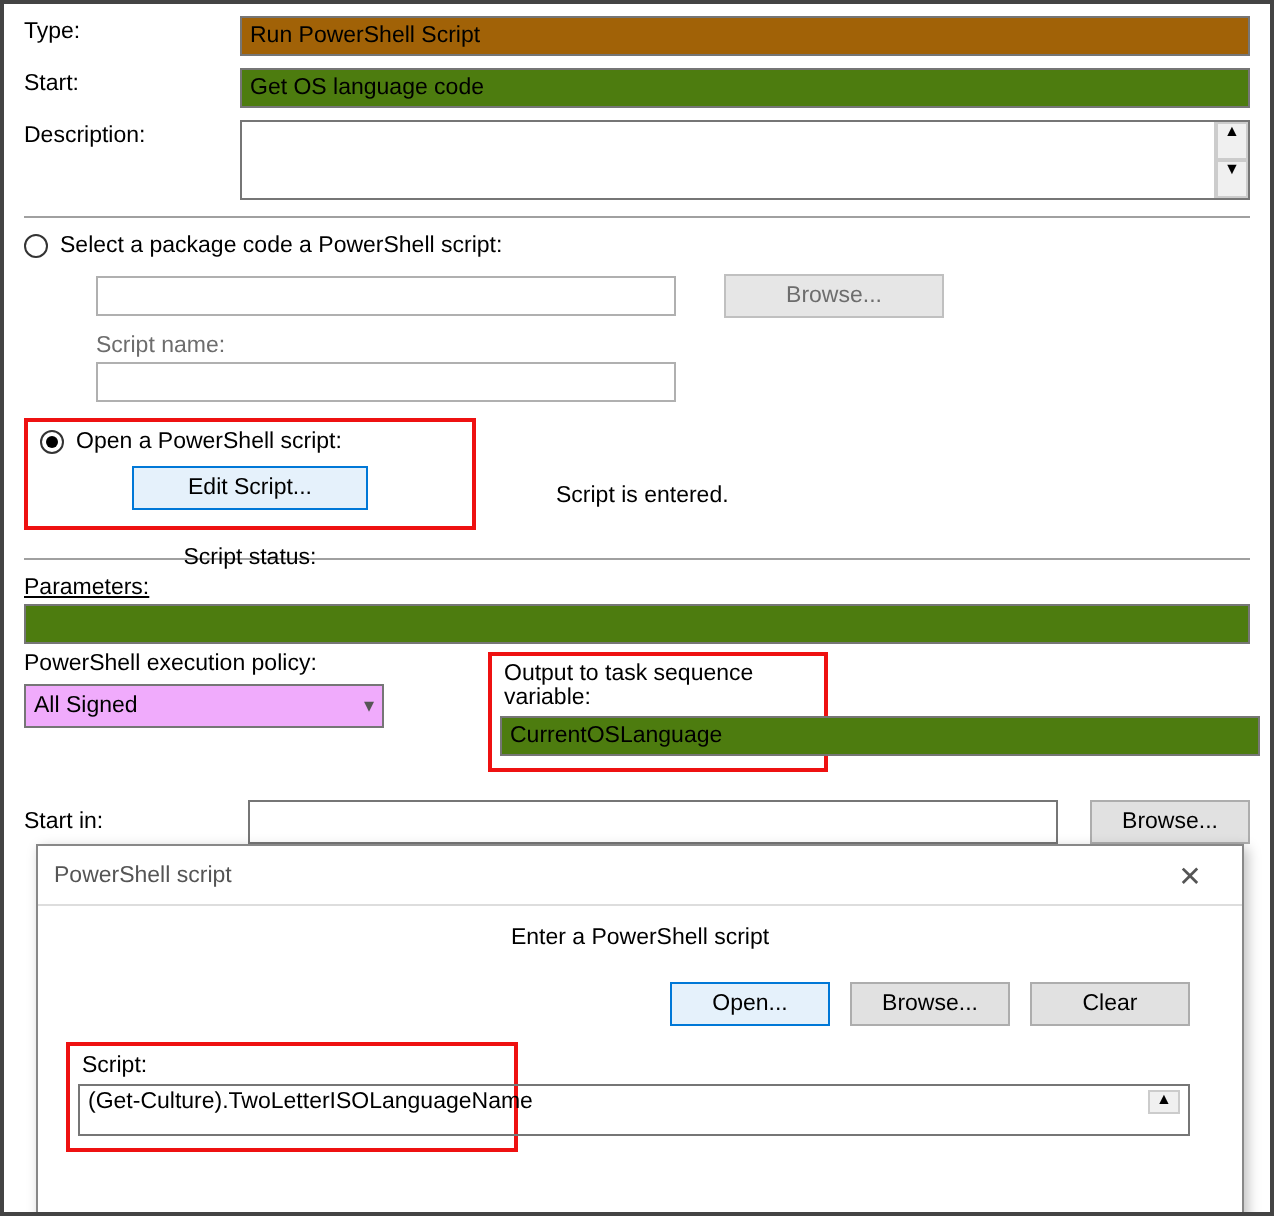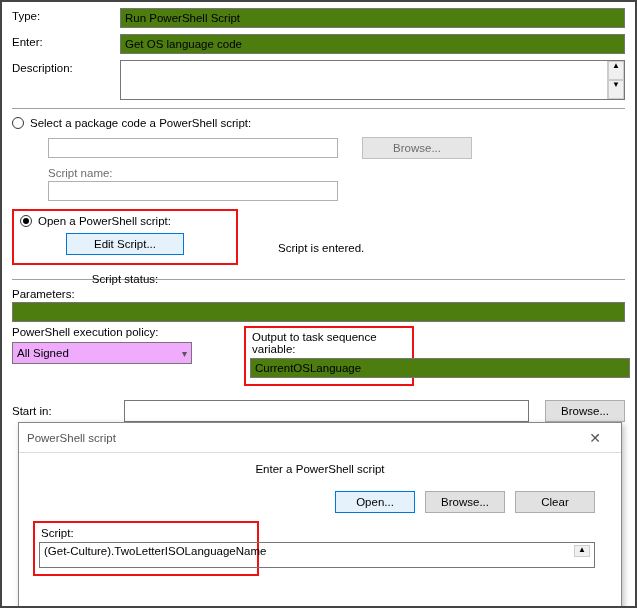--- a/index.html
+++ b/index.html
@@ -3,21 +3,21 @@
 <meta charset="utf-8">
 <style>
   * { box-sizing: border-box; font-family: "Segoe UI", Tahoma, sans-serif; font-size: 11.5px; }
   body { margin: 0; background: #888; }
   .frame { width: 637px; height: 608px; background: #fff; border: 2px solid #444; margin: 0 auto; position: relative; overflow: hidden; }
   .content { padding: 6px 10px; }
   .row { display: flex; align-items: flex-start; margin-bottom: 6px; }
   .row .lbl { width: 108px; padding-top: 2px; }
   .row .fld { flex: 1; }
   .txtin { width: 100%; height: 20px; border: 1px solid #767676; padding: 1px 4px; background: #4d7c0f; }
-  .txtin.ro { background: #4d7c0f; }
+  .txtin.ro { background: #a16207; }
   .txtarea { width: 100%; height: 40px; border: 1px solid #767676; background: #fff; position: relative; display:flex; }
   .txtarea .spinset { width: 17px; display:flex; flex-direction:column; border-left:1px solid #ccc;}
   .spinbtn { flex:1; border:1px solid #ccc; background:#f0f0f0; font-size:8px; line-height:8px; text-align:center; }
   hr.sep { border: none; border-top: 1px solid #a0a0a0; margin: 8px 0; }
   .radio-row { display:flex; align-items:center; gap:6px; margin:6px 0 8px 0;}
   .radio { width:12px; height:12px; border:1px solid #333; border-radius:50%; display:inline-flex; align-items:center; justify-content:center;}
   .radio.checked::after { content:""; width:6px; height:6px; background:#000; border-radius:50%;}
   .indent { padding-left: 36px; }
   .disabled-lbl { color: #6d6d6d; margin-bottom:2px; }
   .disabled-input { width: 290px; height:20px; border:1px solid #b0b0b0; background:#fff; }
@@ -55,21 +55,21 @@
 
 <div class="frame">
   <div class="content">
 
     <div class="row">
       <div class="lbl">Type:</div>
       <div class="fld"><input class="txtin ro" readonly="" value="Run PowerShell Script" style=""></div>
     </div>
 
     <div class="row">
-      <div class="lbl">Enter:</div>
+      <div class="lbl">Start:</div>
       <div class="fld"><input class="txtin" value="Get OS language code" style=""></div>
     </div>
 
     <div class="row" style="align-items:flex-start;">
       <div class="lbl">Description:</div>
       <div class="fld">
         <div class="txtarea">
           <div style="flex:1;"></div>
           <div class="spinset">
             <div class="spinbtn">▲</div>
@@ -106,21 +106,21 @@
             <span class="btn primary" style="width:118px;">Edit Script...</span>
             <span>Script status:</span>
           </div>
         </div>
       </div>
       <span style="margin-top:22px;">Script is entered.</span>
     </div>
 
     <hr class="sep" style="margin-top:14px;">
 
-    <div style="margin-bottom:2px;">Parameters:</div>
+    <div style="margin-bottom:2px;text-decoration:underline;">Parameters:</div>
     <input class="txtin" value="" style="">
 
     <div class="policy-group">
       <div class="pol-left">
         <div style="margin-bottom:4px;">PowerShell execution policy:</div>
         <div class="select">
           <span>All Signed</span>
           <span class="chev">▾</span>
         </div>
       </div>

